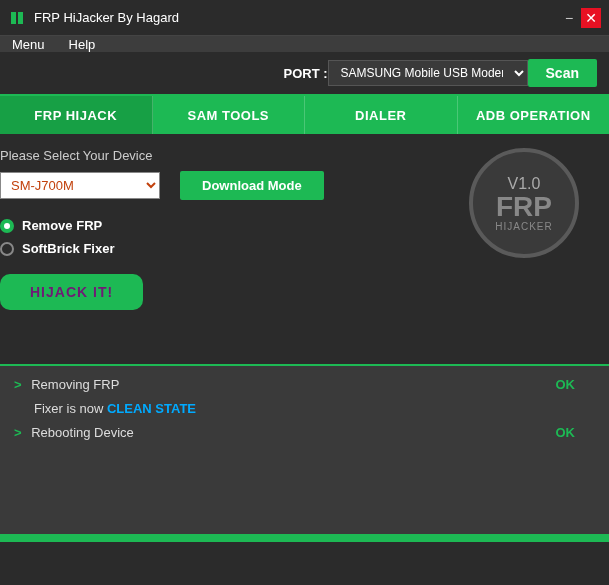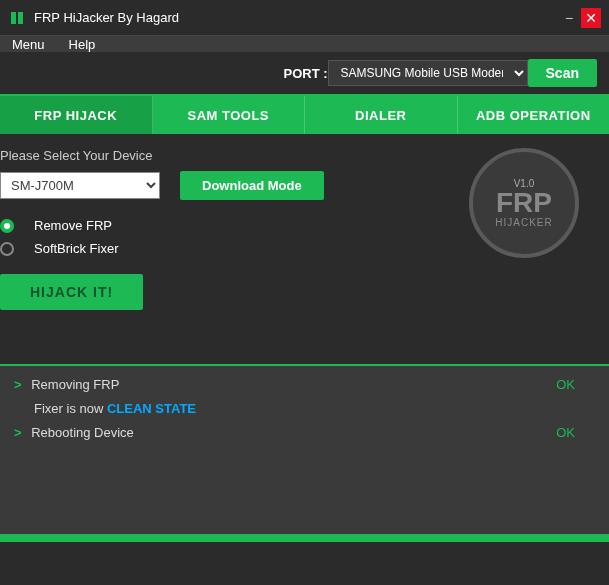--- a/index.html
+++ b/index.html
@@ -138,21 +138,21 @@
       margin-bottom: 8px;
     }
     .device-row {
       display: flex;
       align-items: center;
       gap: 20px;
       margin-bottom: 18px;
     }
     .device-select {
       background: #fff;
-      color: #404040;
+      color: #c2410c;
       border: 1px solid #888;
       padding: 4px 6px;
       font-size: 13px;
       width: 160px;
       cursor: pointer;
     }
     .download-mode-btn {
       background: #1db954;
       color: #fff;
       border: none;
@@ -172,38 +172,39 @@
       height: 110px;
       border-radius: 50%;
       background: #3a3a3a;
       border: 4px solid #5a5a5a;
       display: flex;
       flex-direction: column;
       align-items: center;
       justify-content: center;
       color: #ccc;
     }
-    .frp-badge .v1 { font-size: 10px; color: #aaa; margin-bottom: 0; }
+    .frp-badge .v1 { font-size: 16px; color: #aaa; margin-bottom: 0; }
     .frp-badge .frp-text { font-size: 28px; font-weight: bold; color: #888; line-height: 1; }
     .frp-badge .hijacker-text { font-size: 10px; color: #888; letter-spacing: 1px; }
 
     
     .radio-group {
       margin-bottom: 18px;
       display: flex;
       flex-direction: column;
       gap: 8px;
     }
     .radio-item {
       display: flex;
       align-items: center;
-      gap: 20px;
-      font-size: 13px;
-      color: #fff;
-      cursor: pointer;
+      gap: 8px;
+      font-size: 13px;
+      color: #fff;
+      cursor: pointer;
+      font-weight: bold;
     }
     .radio-dot {
       width: 14px;
       height: 14px;
       border-radius: 50%;
       border: 2px solid #888;
       display: flex;
       align-items: center;
       justify-content: center;
     }
@@ -214,27 +215,27 @@
     .radio-dot.active::after {
       content: '';
       width: 6px;
       height: 6px;
       border-radius: 50%;
       background: #fff;
     }
 
     .hijack-btn {
       background: #1db954;
-      color: #14532d;
+      color: #701a75;
       border: none;
       padding: 10px 30px;
       font-size: 14px;
       font-weight: bold;
       cursor: pointer;
-      border-radius: 2px;
+      border-radius: 10px;
       letter-spacing: 1px;
     }
 
     
     .log-area {
       background: #3a3a3a;
       border-top: 2px solid #1db954;
       padding: 10px 14px;
       height: 170px;
       position: relative;
@@ -255,21 +256,21 @@
       color: #1db954;
       font-weight: bold;
       margin-right: 6px;
     }
     .log-line .highlight-blue {
       color: #00aaff;
       font-weight: bold;
     }
     .log-line .ok-label {
       color: #1db954;
-      font-weight: normal;
+      font-weight: bold;
       float: right;
       margin-right: 4px;
     }
     .log-line-indent {
       padding-left: 20px;
     }
     .log-scroll-container::-webkit-scrollbar { width: 10px; }
     .log-scroll-container::-webkit-scrollbar-track { background: #2b2b2b; }
     .log-scroll-container::-webkit-scrollbar-thumb { background: #888; border-radius: 2px; }
 

